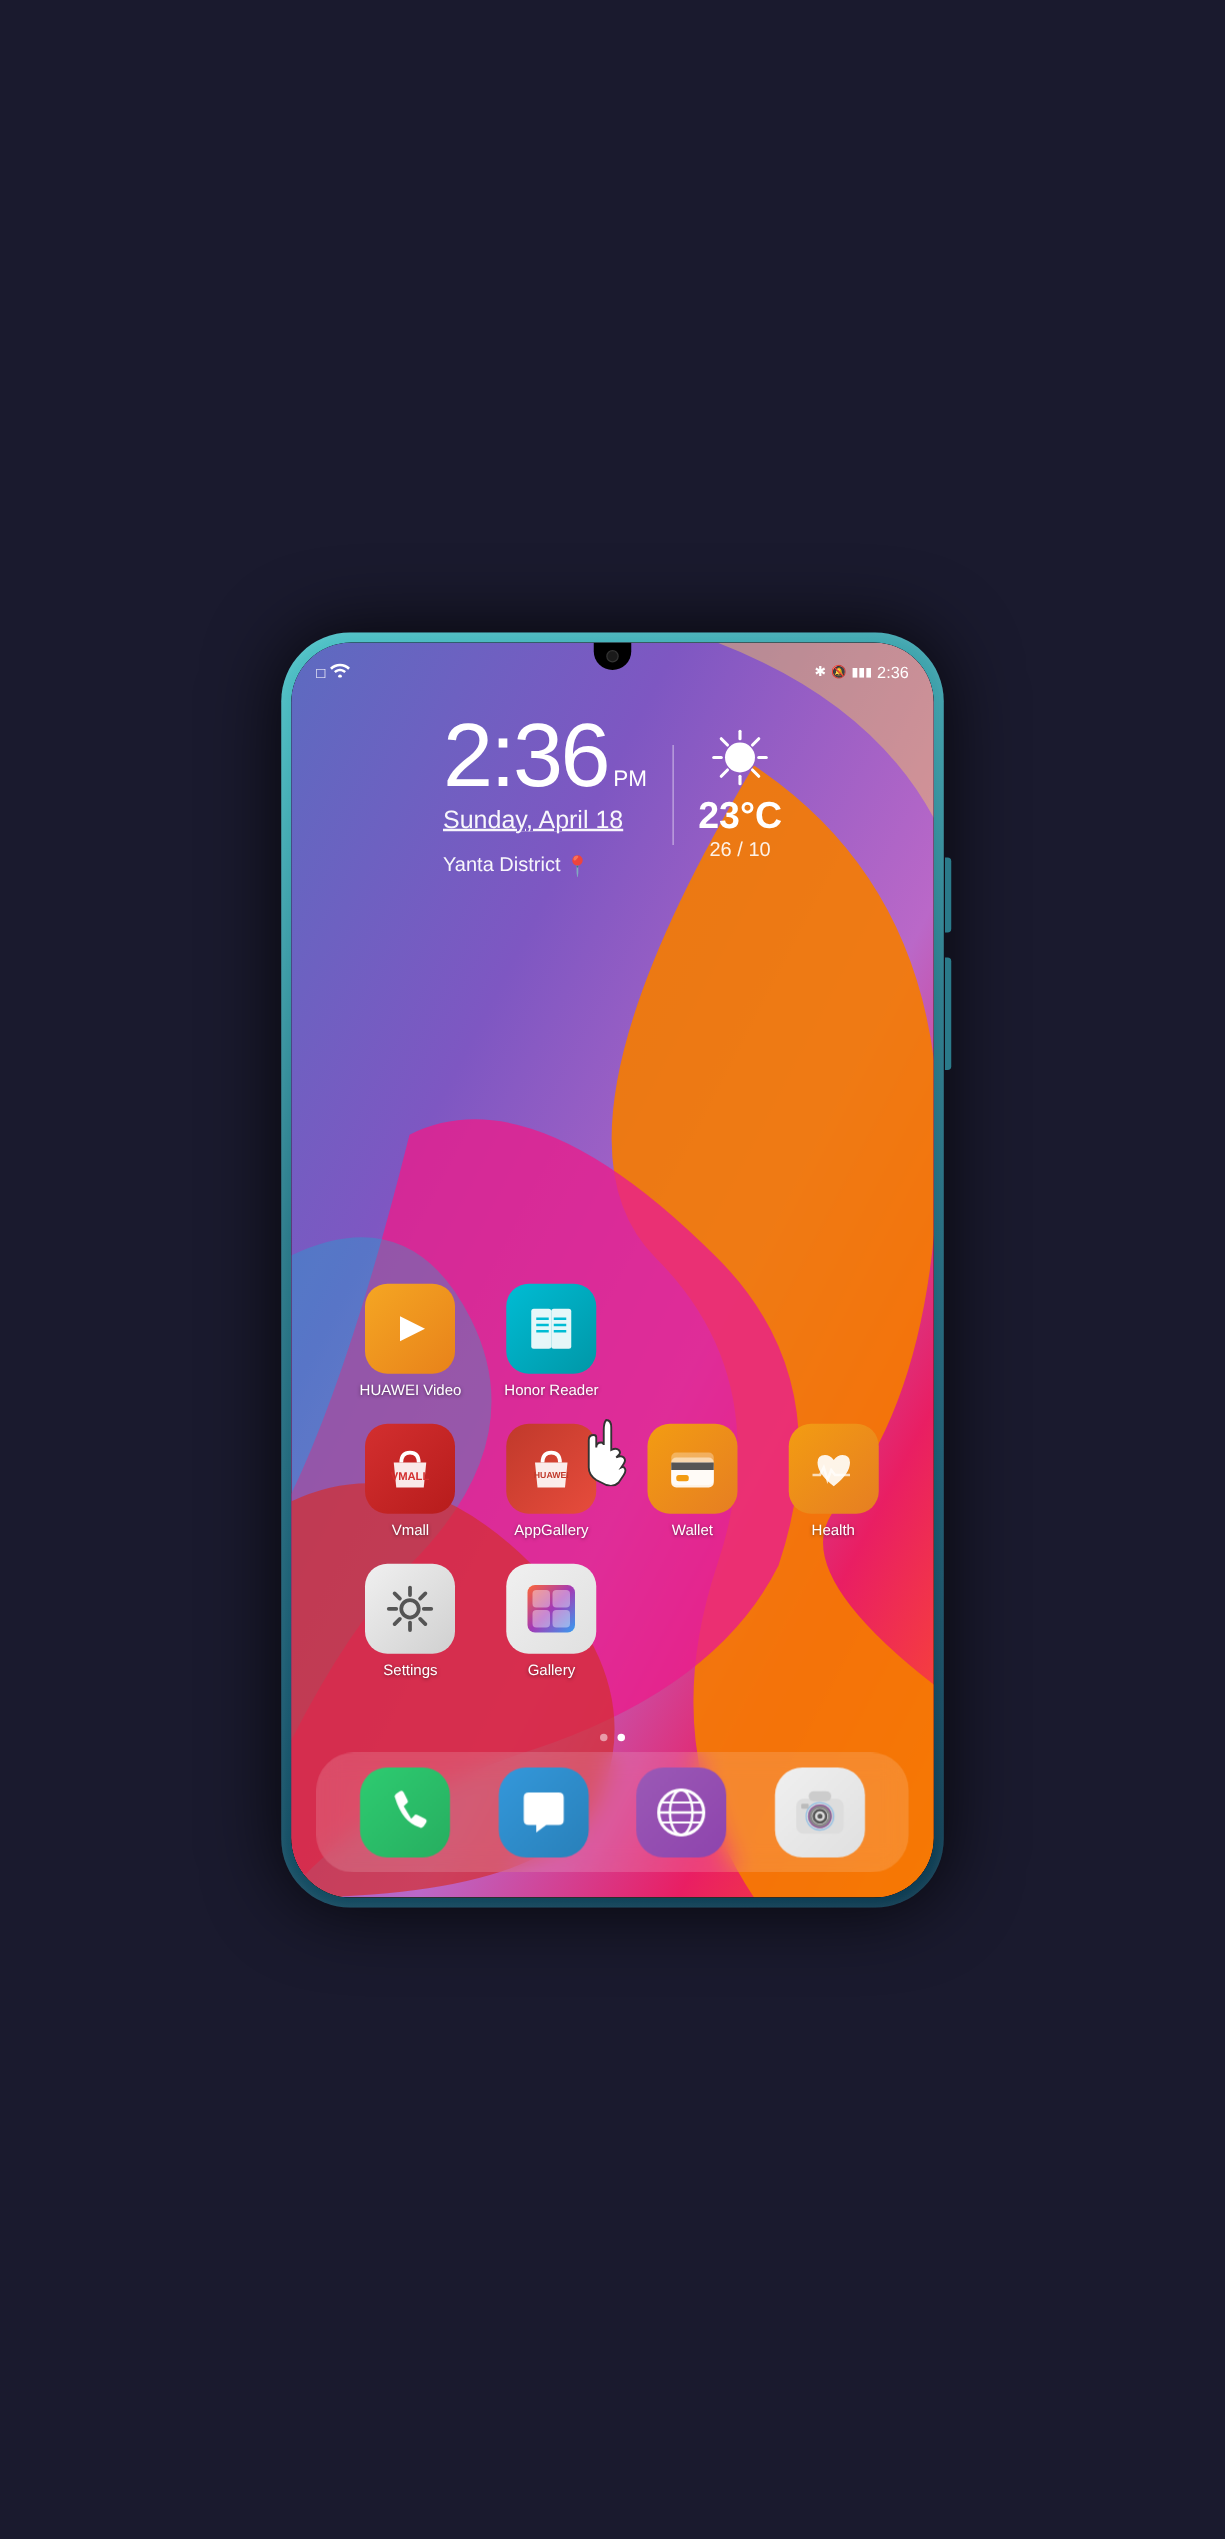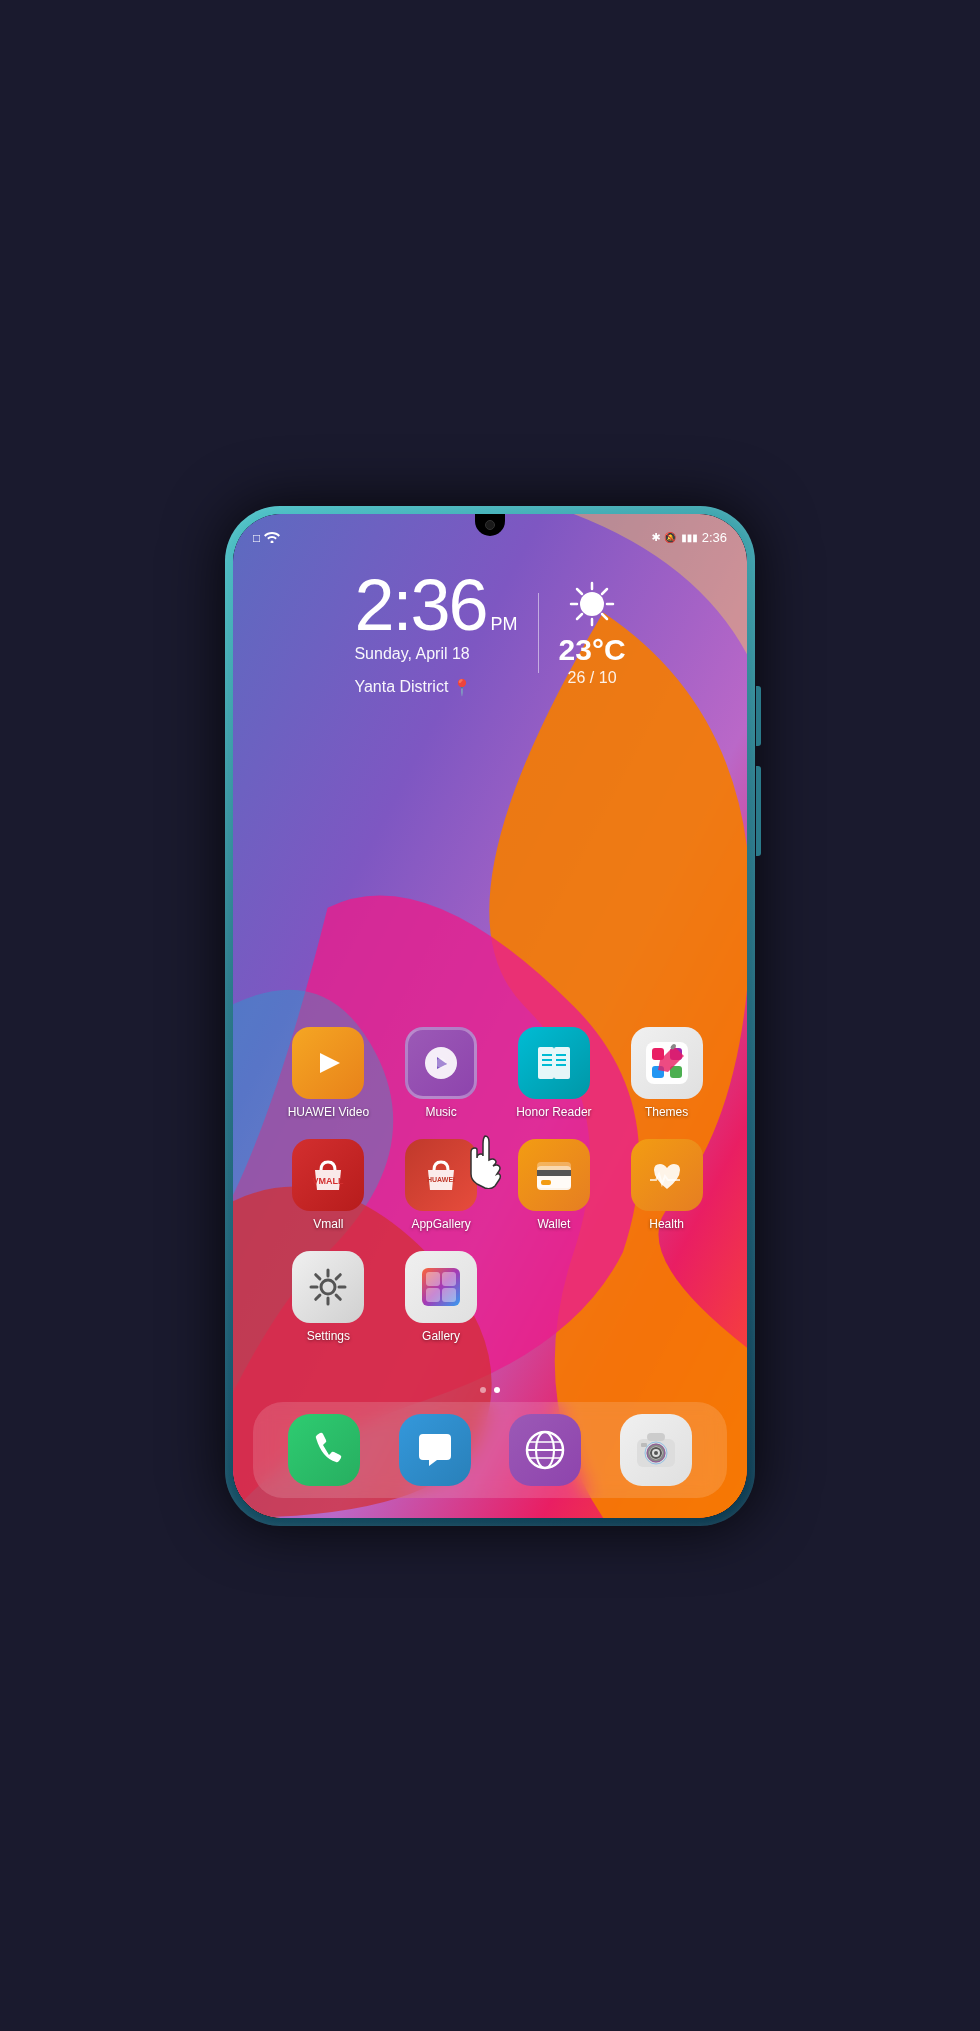--- a/index.html
+++ b/index.html
@@ -156,23 +156,24 @@
       letter-spacing: -2px;
     }
 
     .clock-ampm {
       font-size: 18px;
       font-weight: 300;
       vertical-align: super;
     }
 
     .clock-date {
-      font-size: 16px;
+      font-size: 20px;
       margin-top: 4px;
       opacity: 0.95;
+      text-decoration: underline;
     }
 
     .clock-location {
       font-size: 16px;
       margin-top: 15px;
       opacity: 0.95;
       display: flex;
       align-items: center;
       gap: 4px;
     }
@@ -457,62 +458,37 @@
 
           <div class="app-item">
             <div class="app-icon icon-huawei-video">
               <svg width="36" height="36" viewBox="0 0 36 36">
                 <polygon points="10,8 30,18 10,28" fill="white"></polygon>
               </svg>
             </div>
             <span class="app-label">HUAWEI Video</span>
           </div>
 
-          <div class="app-item">
-            <div class="app-icon icon-music">
-              <svg width="38" height="38" viewBox="0 0 38 38">
-                <circle cx="19" cy="19" r="16" fill="white" opacity="0.9"></circle>
-                <path d="M15 13 L15 25 L25 20 Z" fill="#7e57c2"></path>
-                <circle cx="19" cy="19" r="5" fill="white" opacity="0.3"></circle>
-              </svg>
-            </div>
-            <span class="app-label">Music</span>
-          </div>
 
           <div class="app-item">
             <div class="app-icon icon-honor-reader">
               <svg width="40" height="36" viewBox="0 0 40 36">
                 <path d="M4 4 Q4 2 6 2 L18 2 Q20 2 20 4 L20 32 Q20 34 18 34 L6 34 Q4 34 4 32Z" fill="white" opacity="0.9"></path>
                 <path d="M36 4 Q36 2 34 2 L22 2 Q20 2 20 4 L20 32 Q20 34 22 34 L34 34 Q36 34 36 32Z" fill="white" opacity="0.9"></path>
                 <line x1="8" y1="10" x2="18" y2="10" stroke="#00bcd4" stroke-width="2"></line>
                 <line x1="8" y1="15" x2="18" y2="15" stroke="#00bcd4" stroke-width="2"></line>
                 <line x1="8" y1="20" x2="18" y2="20" stroke="#00bcd4" stroke-width="2"></line>
                 <line x1="22" y1="10" x2="32" y2="10" stroke="#00bcd4" stroke-width="2"></line>
                 <line x1="22" y1="15" x2="32" y2="15" stroke="#00bcd4" stroke-width="2"></line>
                 <line x1="22" y1="20" x2="32" y2="20" stroke="#00bcd4" stroke-width="2"></line>
               </svg>
             </div>
             <span class="app-label">Honor Reader</span>
           </div>
 
-          <div class="app-item">
-            <div class="app-icon icon-themes">
-              <svg width="42" height="42" viewBox="0 0 42 42">
-                <rect width="42" height="42" rx="8" fill="white" opacity="0.95"></rect>
-                <rect x="6" y="6" width="12" height="12" rx="3" fill="#e91e63"></rect>
-                <rect x="24" y="6" width="12" height="12" rx="3" fill="#9c27b0"></rect>
-                <rect x="6" y="24" width="12" height="12" rx="3" fill="#2196f3"></rect>
-                <rect x="24" y="24" width="12" height="12" rx="3" fill="#4caf50"></rect>
-
-                <path d="M28 4 L38 14 L22 30 L12 28 L14 18 Z" fill="#e91e63" opacity="0.8"></path>
-                <rect x="26" y="2" width="4" height="6" rx="2" fill="#888" transform="rotate(45 28 4)"></rect>
-              </svg>
-            </div>
-            <span class="app-label">Themes</span>
-          </div>
         </div>
 
         <div class="app-row">
 
           <div class="app-item">
             <div class="app-icon icon-vmall">
               <svg width="42" height="42" viewBox="0 0 42 42">
 
                 <path d="M8 16 L10 36 L32 36 L34 16Z" fill="white" opacity="0.9"></path>
                 <path d="M14 16 Q14 8 21 8 Q28 8 28 16" fill="none" stroke="white" stroke-width="3"></path>

